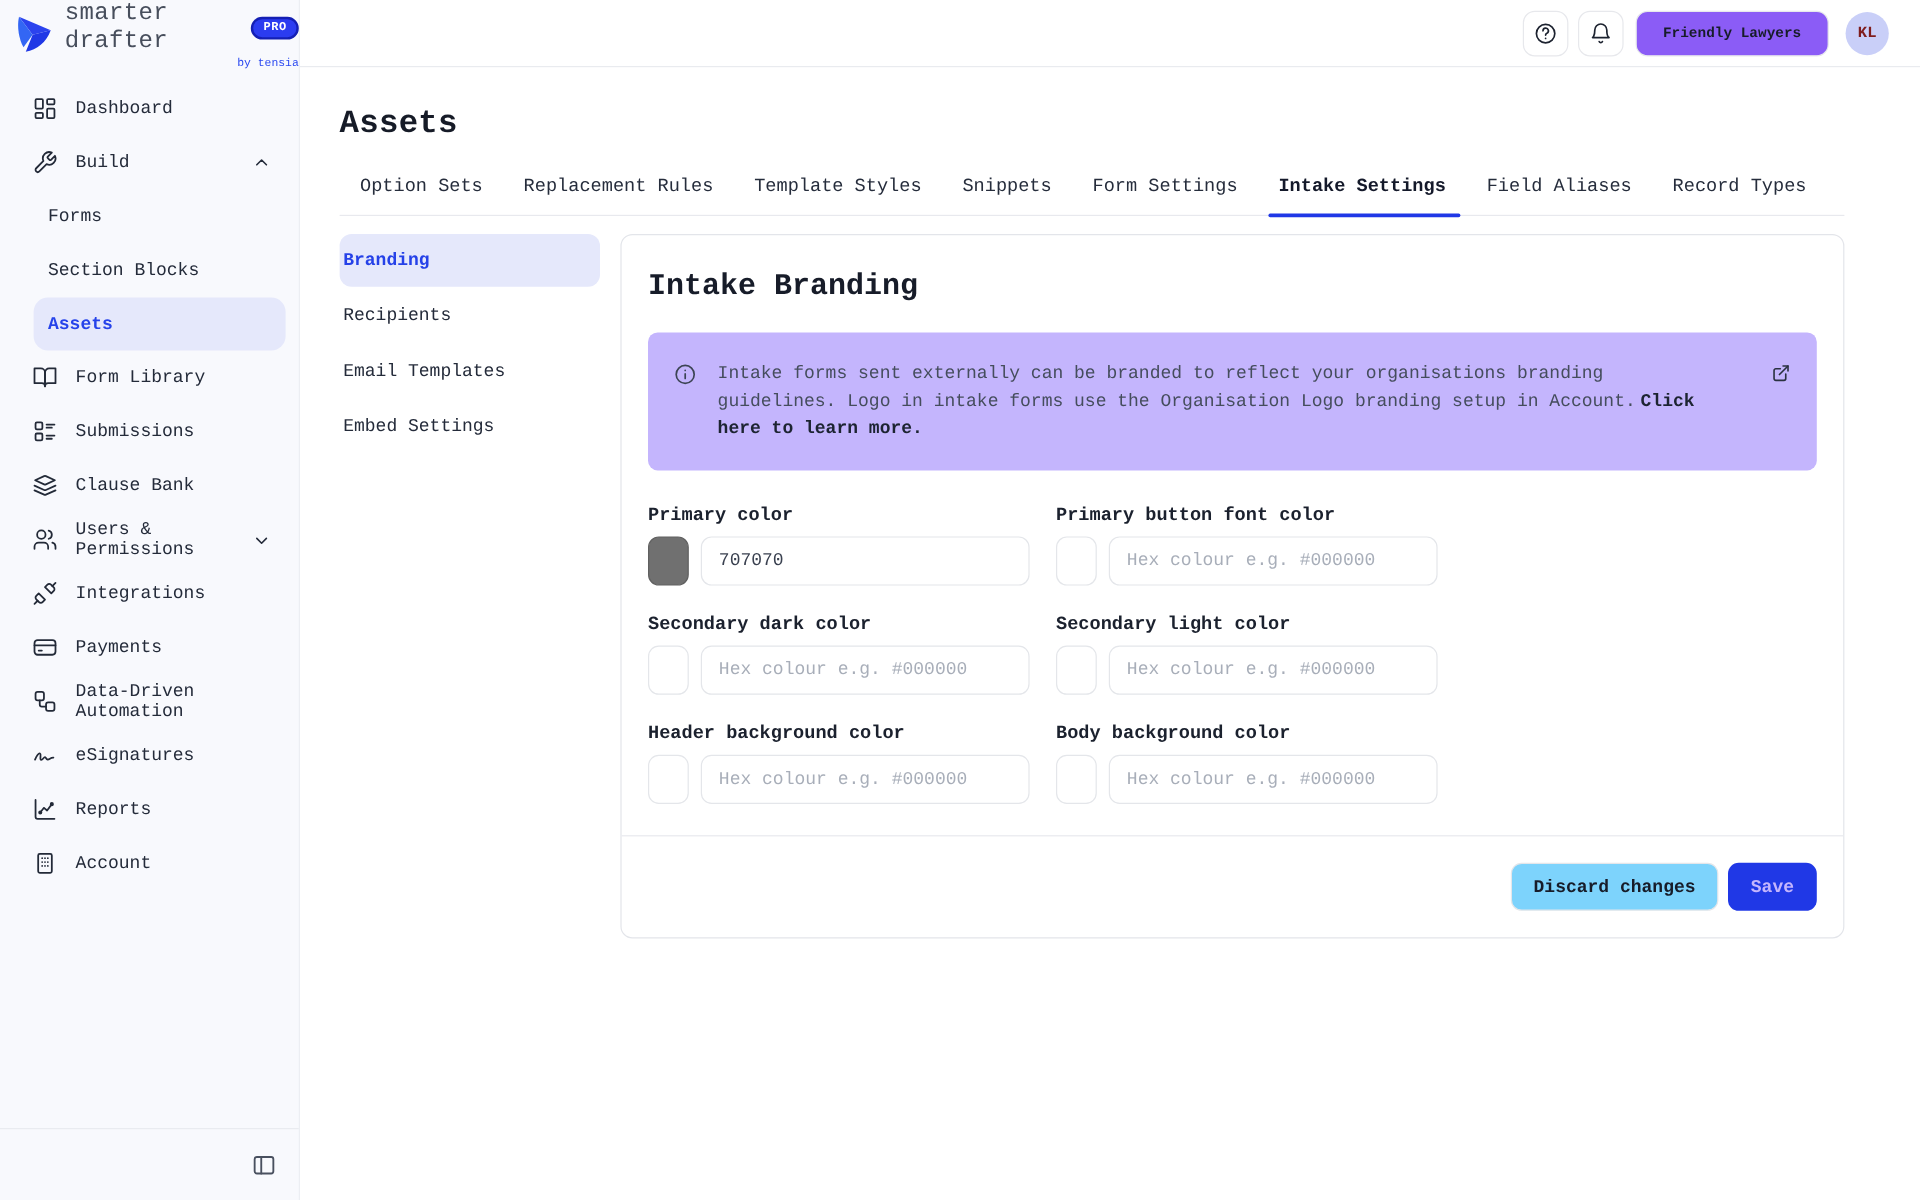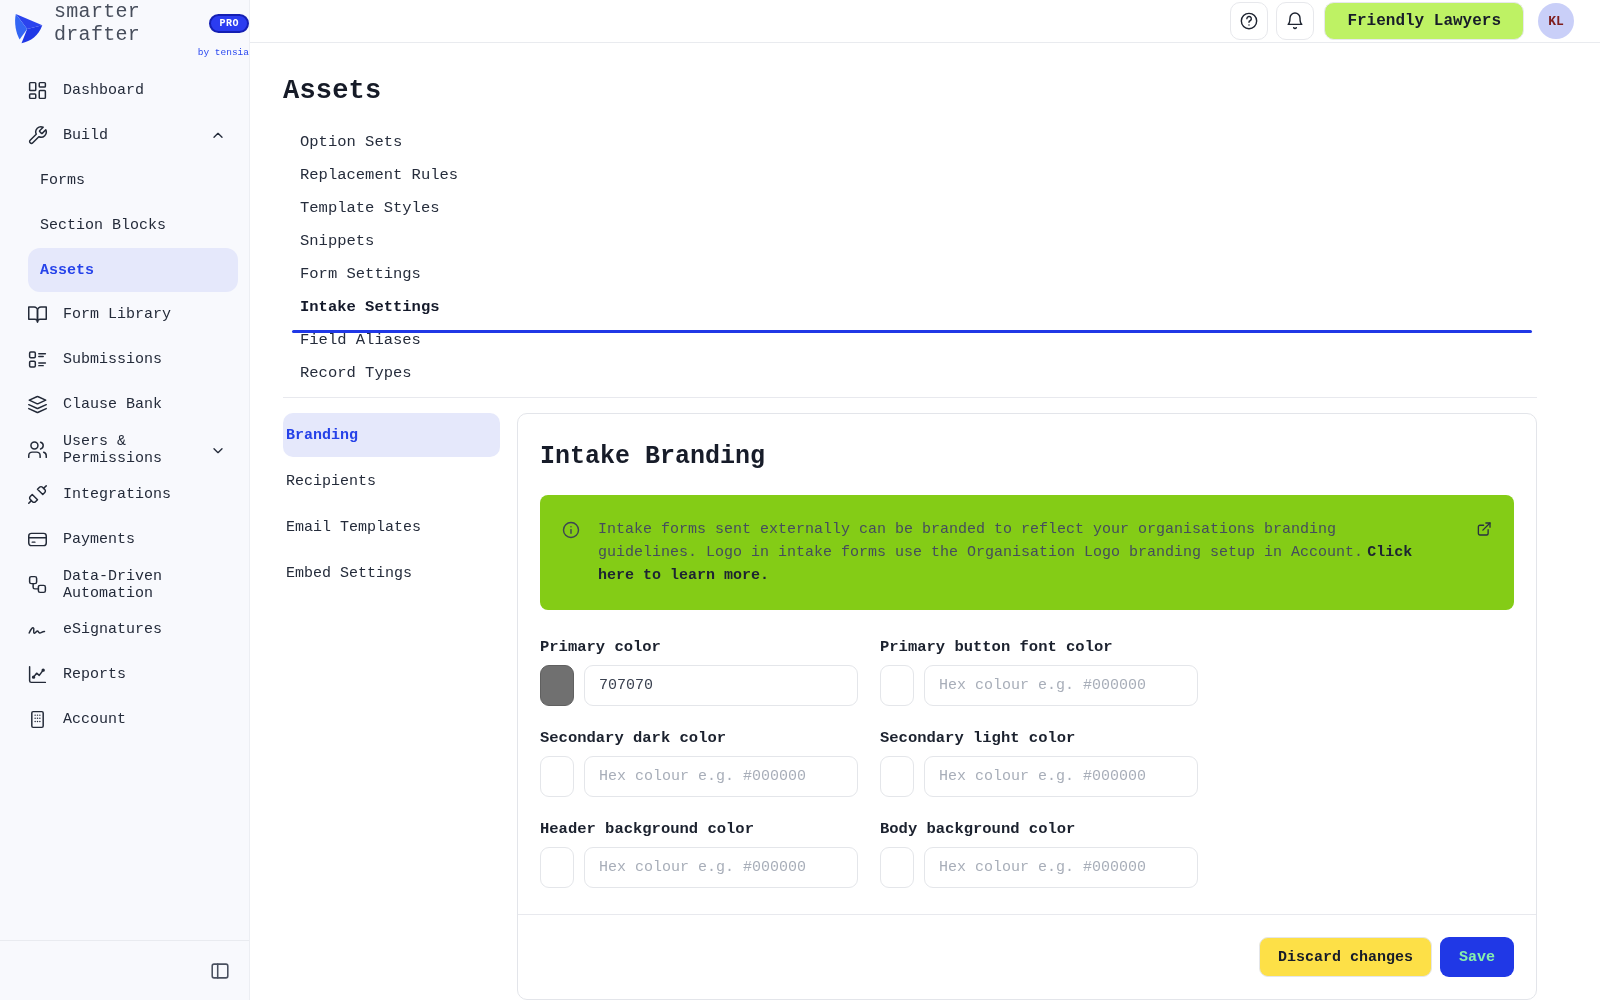--- a/index.html
+++ b/index.html
@@ -29,68 +29,68 @@
   .sidebar-footer { margin-top:auto; border-top:1px solid #e9ebf0; height:60px;
     display:flex; align-items:center; justify-content:flex-end; padding-right:18px; }
   .collapse-btn { background:none; border:none; color:#49505f; cursor:pointer; display:flex; }
 
   
   .main { flex:1; display:flex; flex-direction:column; background:#fff; }
   .topbar { height:56px; border-bottom:1px solid #e9ebef; display:flex; align-items:center;
     justify-content:flex-end; gap:8px; padding-right:26px; }
   .icon-btn { width:38px; height:38px; border:1px solid #e7e8ec; border-radius:10px; background:#fff;
     display:flex; align-items:center; justify-content:center; color:#1d2330; cursor:pointer; }
-  .org-btn { height:38px; border:1px solid #e7e8ec; border-radius:10px; background:#bef264;
-    padding:0 22px; font-weight:700; font-size:16px; color:#171c29; margin-left:2px; cursor:pointer;
+  .org-btn { height:38px; border:1px solid #e7e8ec; border-radius:10px; background:#8b5cf6;
+    padding:0 22px; font-weight:700; font-size:12px; color:#171c29; margin-left:2px; cursor:pointer;
     font-family:inherit; }
   .avatar { width:36px; height:36px; border-radius:50%; background:#c9cff8; color:#7f1d1d;
     font-weight:700; font-size:13px; display:flex; align-items:center; justify-content:center;
     margin-left:6px; cursor:pointer; }
 
   .content { padding:33px 63px 0 33px; }
   .page-title { font-size:27px; font-weight:700; color:#161b27; letter-spacing:.2px; }
 
-  .tabs { display:flex; margin-top:27px; border-bottom:1px solid #e8e9ee;flex-direction:column; }
+  .tabs { display:flex; margin-top:27px; border-bottom:1px solid #e8e9ee; }
   .tab { position:relative; padding:0 17px 15px; font-size:15.5px; color:#262d3c; cursor:pointer; }
   .tab.active { font-weight:700; color:#14192a; }
   .tab.active::after { content:""; position:absolute; left:9px; right:5px; bottom:-2px;
     height:3px; background:#2038e6; border-radius:2px; }
 
   .workspace { display:flex; margin-top:15px; gap:17px; align-items:flex-start; }
   .subnav { width:217px; min-width:217px; }
   .subnav-item { height:44px; display:flex; align-items:center; padding-left:3px;
     border-radius:10px; font-size:15px; color:#242b3a; margin-bottom:2px; cursor:pointer; }
   .subnav-item.active { background:#e5e8fb; color:#2541e8; font-weight:700; }
 
   .card { flex:1; border:1px solid #e3e5ea; border-radius:10px; background:#fff;
     padding:24px 22px 22px; }
   .card-title { font-size:25px; font-weight:700; color:#171c29; margin-top:4px; }
-  .infobox { margin-top:24px; background:#84cc16; border-radius:8px; padding:23px 21px;
+  .infobox { margin-top:24px; background:#c4b5fd; border-radius:8px; padding:23px 21px;
     display:flex; gap:17px; align-items:flex-start; font-size:15px; line-height:23px; color:#454d5d; }
   .infobox .iicon { color:#3c4454; display:flex; margin-top:2px; }
   .infobox .itext { flex:1; padding-right:20px; }
   .infobox .ilink { color:#1d2432; font-weight:700; margin-left:4px; cursor:pointer; }
   .infobox .ext { color:#2a3140; display:flex; margin-top:2px; cursor:pointer; }
 
   .fields { margin-top:28px; display:grid; grid-template-columns:318px 318px;
     column-gap:22px; row-gap:23px; }
   .field .flabel { display:block; font-size:15.5px; font-weight:700; color:#1b212e; margin-bottom:9px; }
   .control { display:flex; gap:10px; }
   .swatch { width:38px; height:41px; border-radius:9px; border:1px solid #e4e6ea; background:#fff; }
   .swatch.filled { border-color:#606060; }
   .hex-input { width:304px; height:41px; border:1px solid #e4e6ea; border-radius:9px;
     padding:0 14px; font-size:15px; color:#3a4150; background:#fff; font-family:inherit; outline:none; }
   .hex-input::placeholder { color:#a8aeb9; }
 
   .card-footer { margin:26px -22px 0; border-top:1px solid #e8e9ee;
     padding:22px 22px 0; display:flex; justify-content:flex-end; gap:8px; }
   .btn-secondary { height:40px; padding:0 18px; border-radius:9px; border:1px solid #e4e6ea;
-    background:#fde047; font-size:15px; font-weight:700; color:#171c29; cursor:pointer; font-family:inherit; }
+    background:#7dd3fc; font-size:15px; font-weight:700; color:#171c29; cursor:pointer; font-family:inherit; }
   .btn-primary { height:40px; padding:0 19px; border-radius:9px; border:none; background:#2038e6;
-    color:#86efac; font-size:15px; font-weight:700; cursor:pointer; font-family:inherit; }
+    color:#c4b5fd; font-size:15px; font-weight:700; cursor:pointer; font-family:inherit; }
 
   svg { display:block; }
 </style>
 </head>
 <body>
 
 <div class="app">
 
   <aside class="sidebar">
     <div class="logo">

